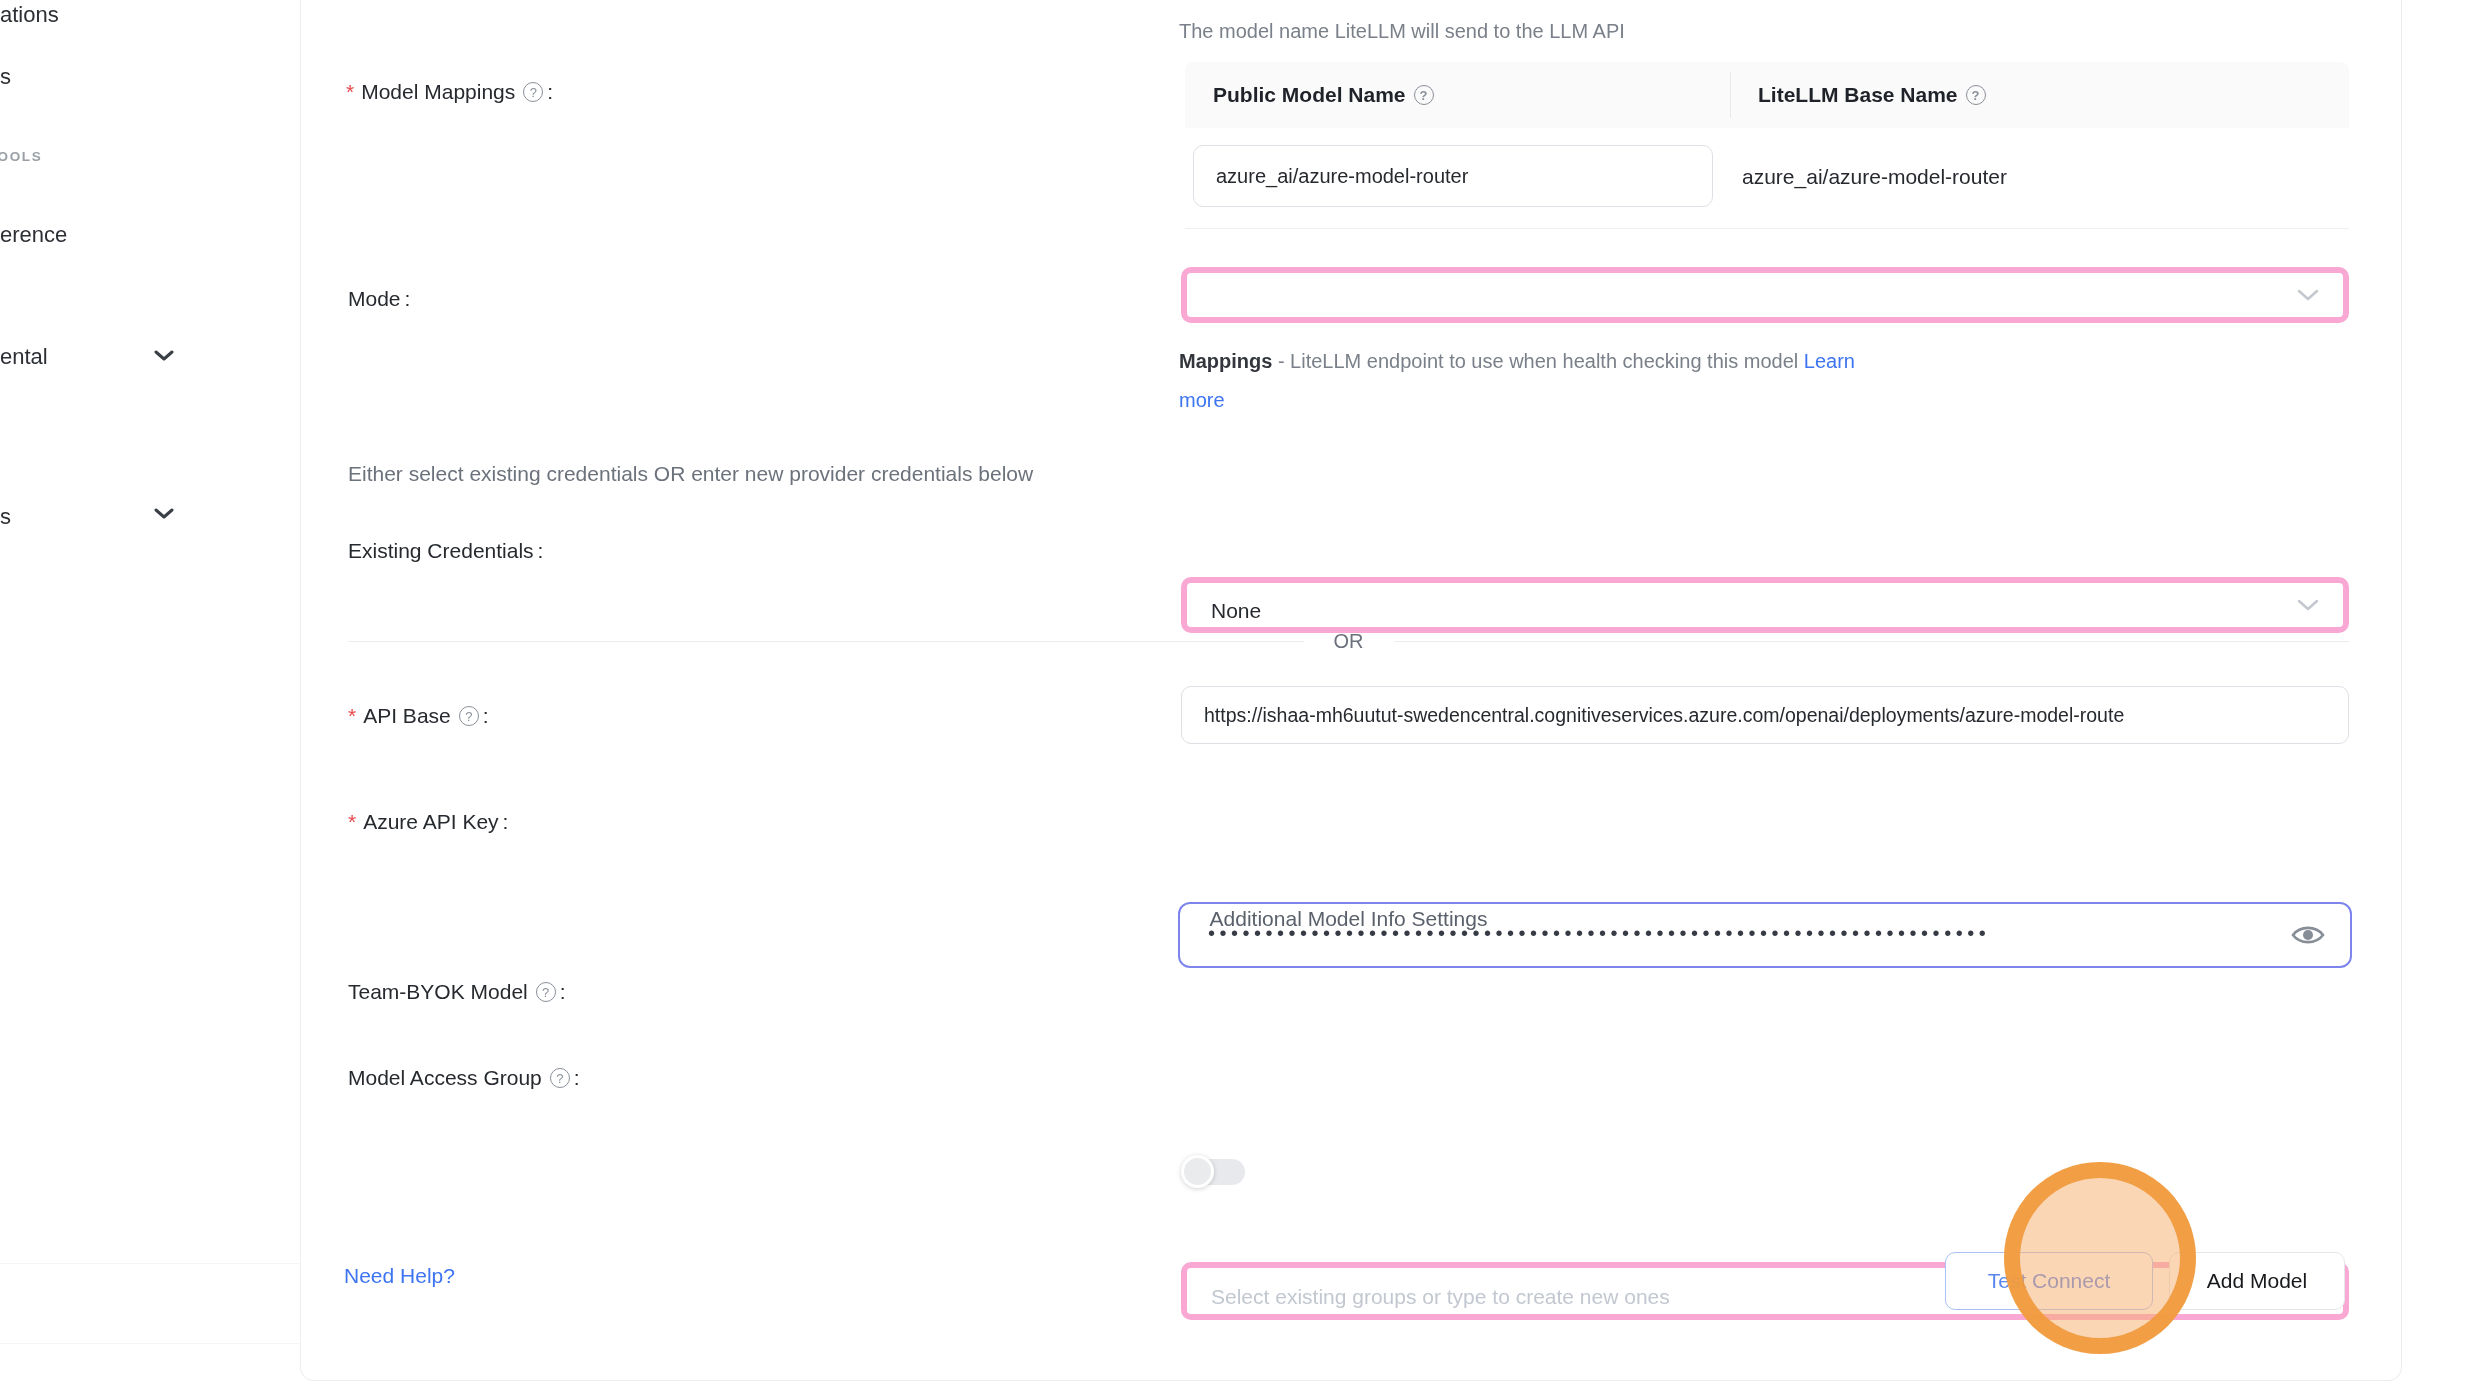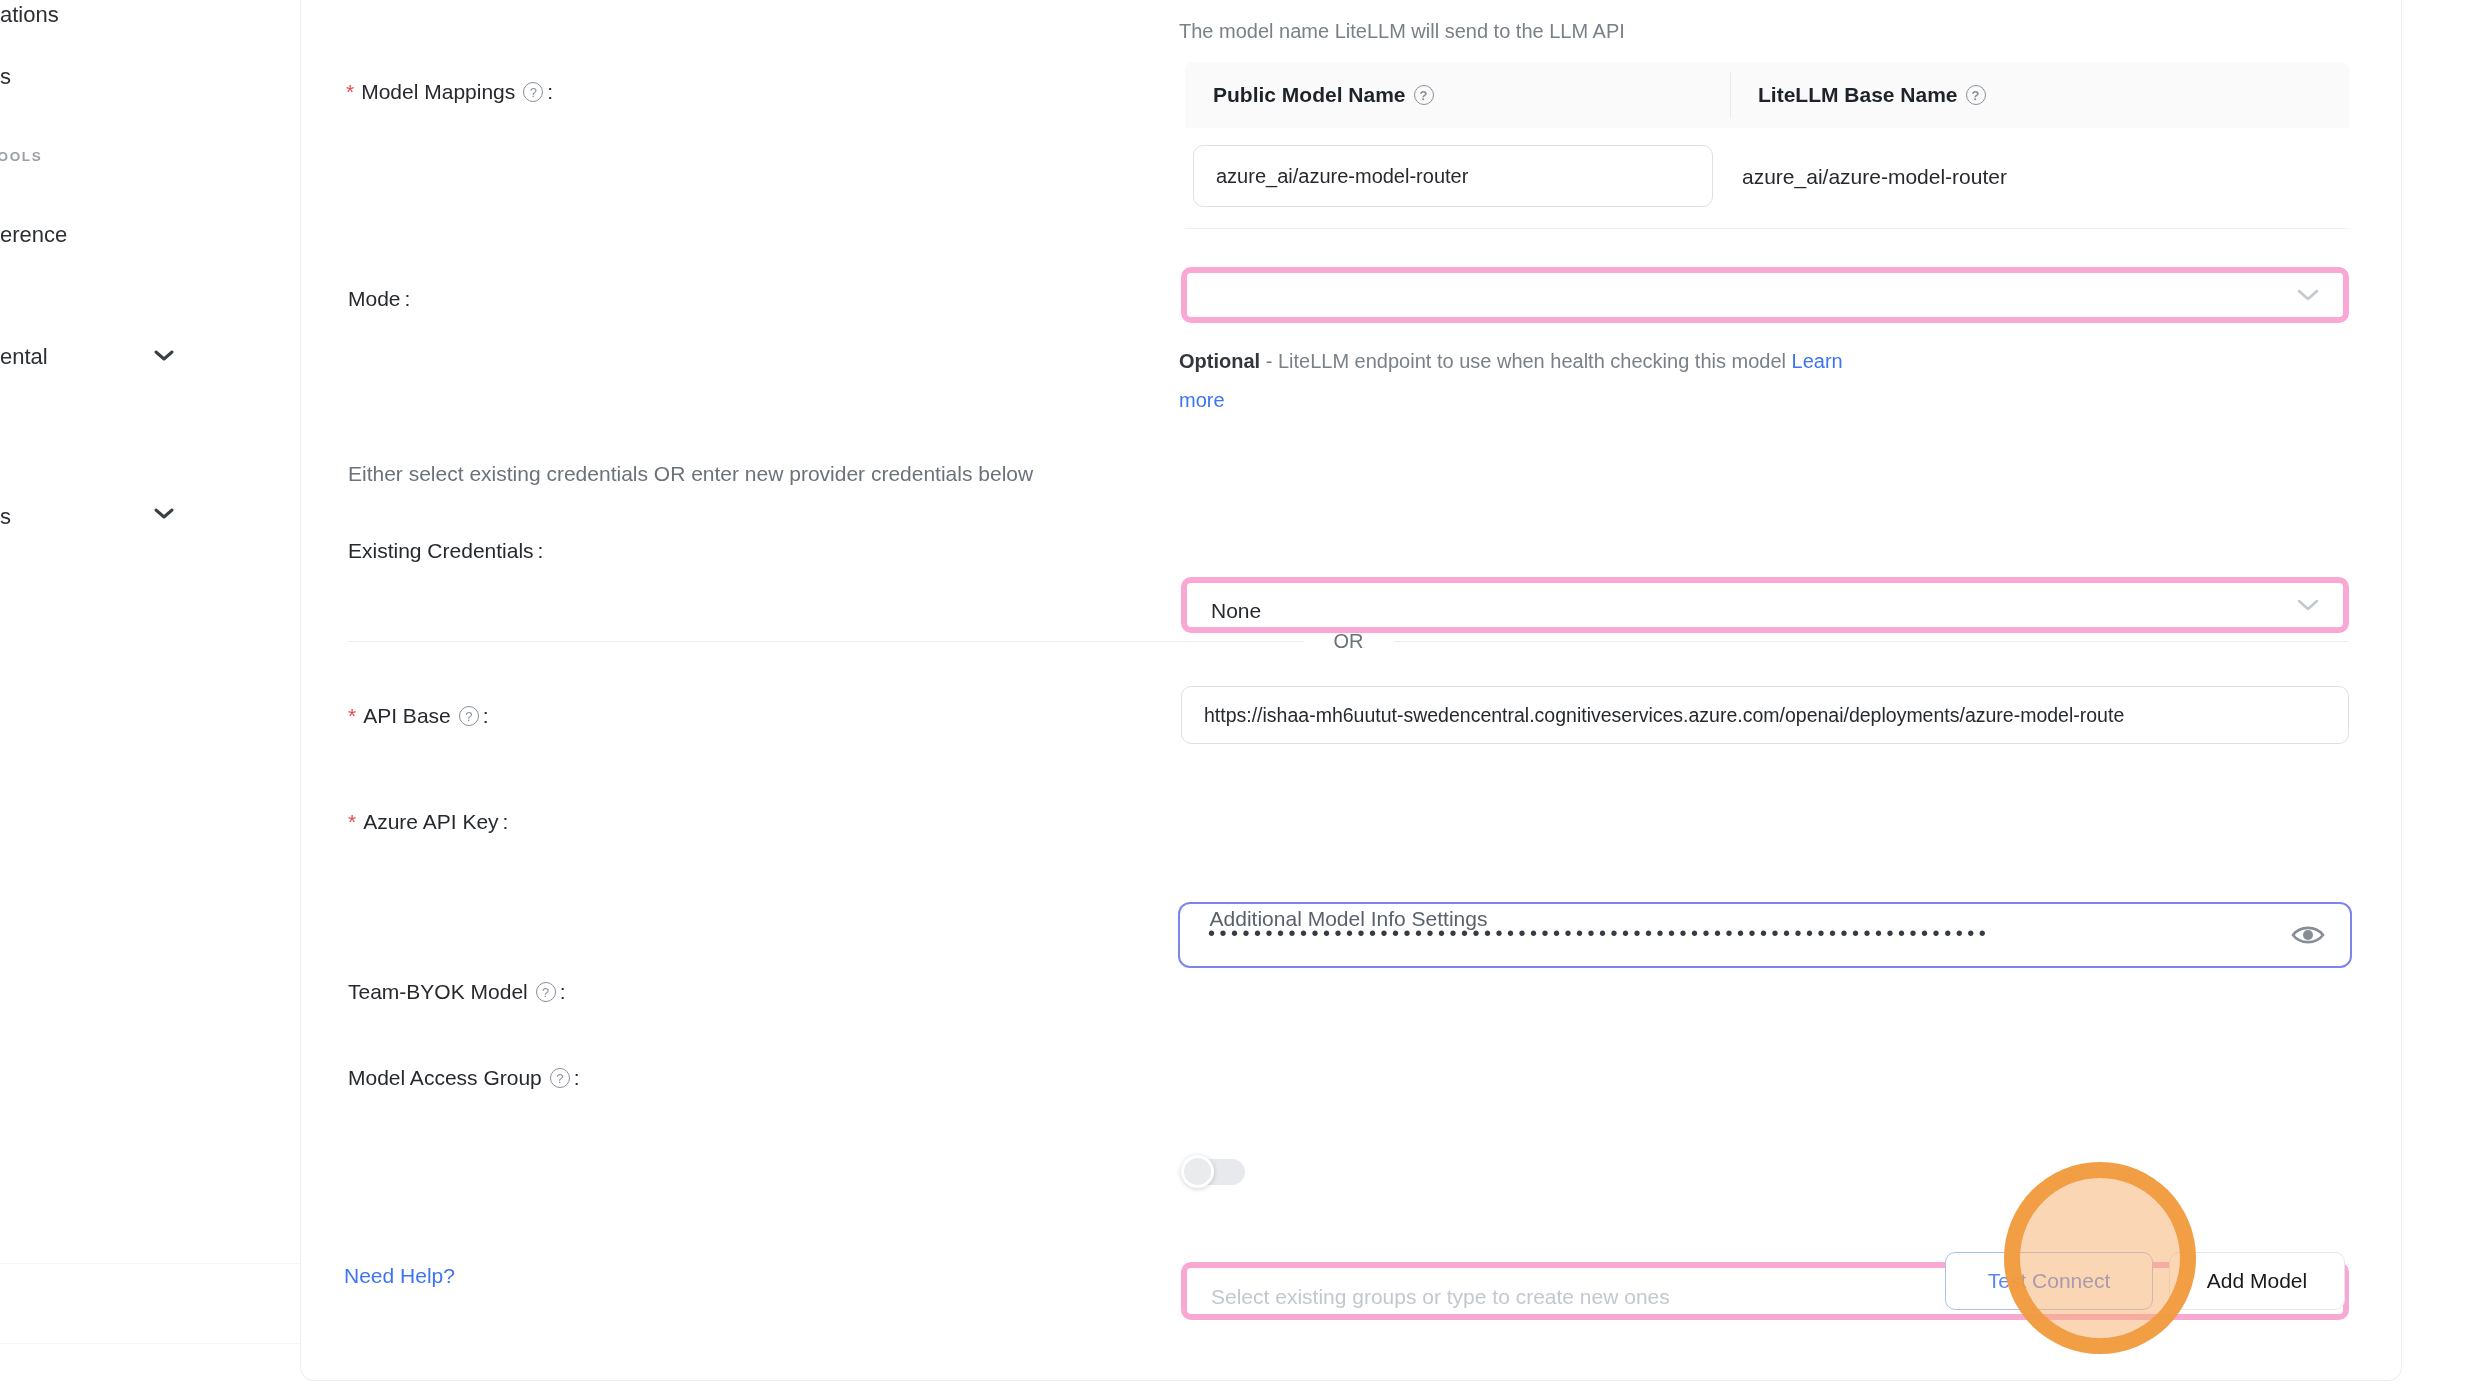--- a/index.html
+++ b/index.html
@@ -146,21 +146,21 @@
     <div class="abs row-label" style="left:47px; top:287px;">
       <span>Mode</span>
       <span class="colon">:</span>
     </div>
     <div class="abs select" style="left:880px; top:267px; width:1168px; height:56px;">
       <svg class="sel-arrow" width="22" height="12" viewBox="0 0 22 12">
         <path d="M2 2 L11 10 L20 2" fill="none" stroke="#c3c8cf" stroke-width="2.5" stroke-linecap="round" stroke-linejoin="round"></path>
       </svg>
     </div>
     <div class="abs hint" style="left:878px; top:342px; width:830px;">
-      <b>Optional</b>
+      <b>Mappings</b>
       <span>- LiteLLM endpoint to use when health checking this model</span>
       <a class="link">Learn</a><br>
       <a class="link">more</a>
     </div>
 
     <div class="abs note" style="left:47px; top:462px;">Either select existing credentials OR enter new provider credentials below</div>
 
     <div class="abs row-label" style="left:47px; top:539px;">
       <span>Existing Credentials</span>
       <span class="colon">:</span>

